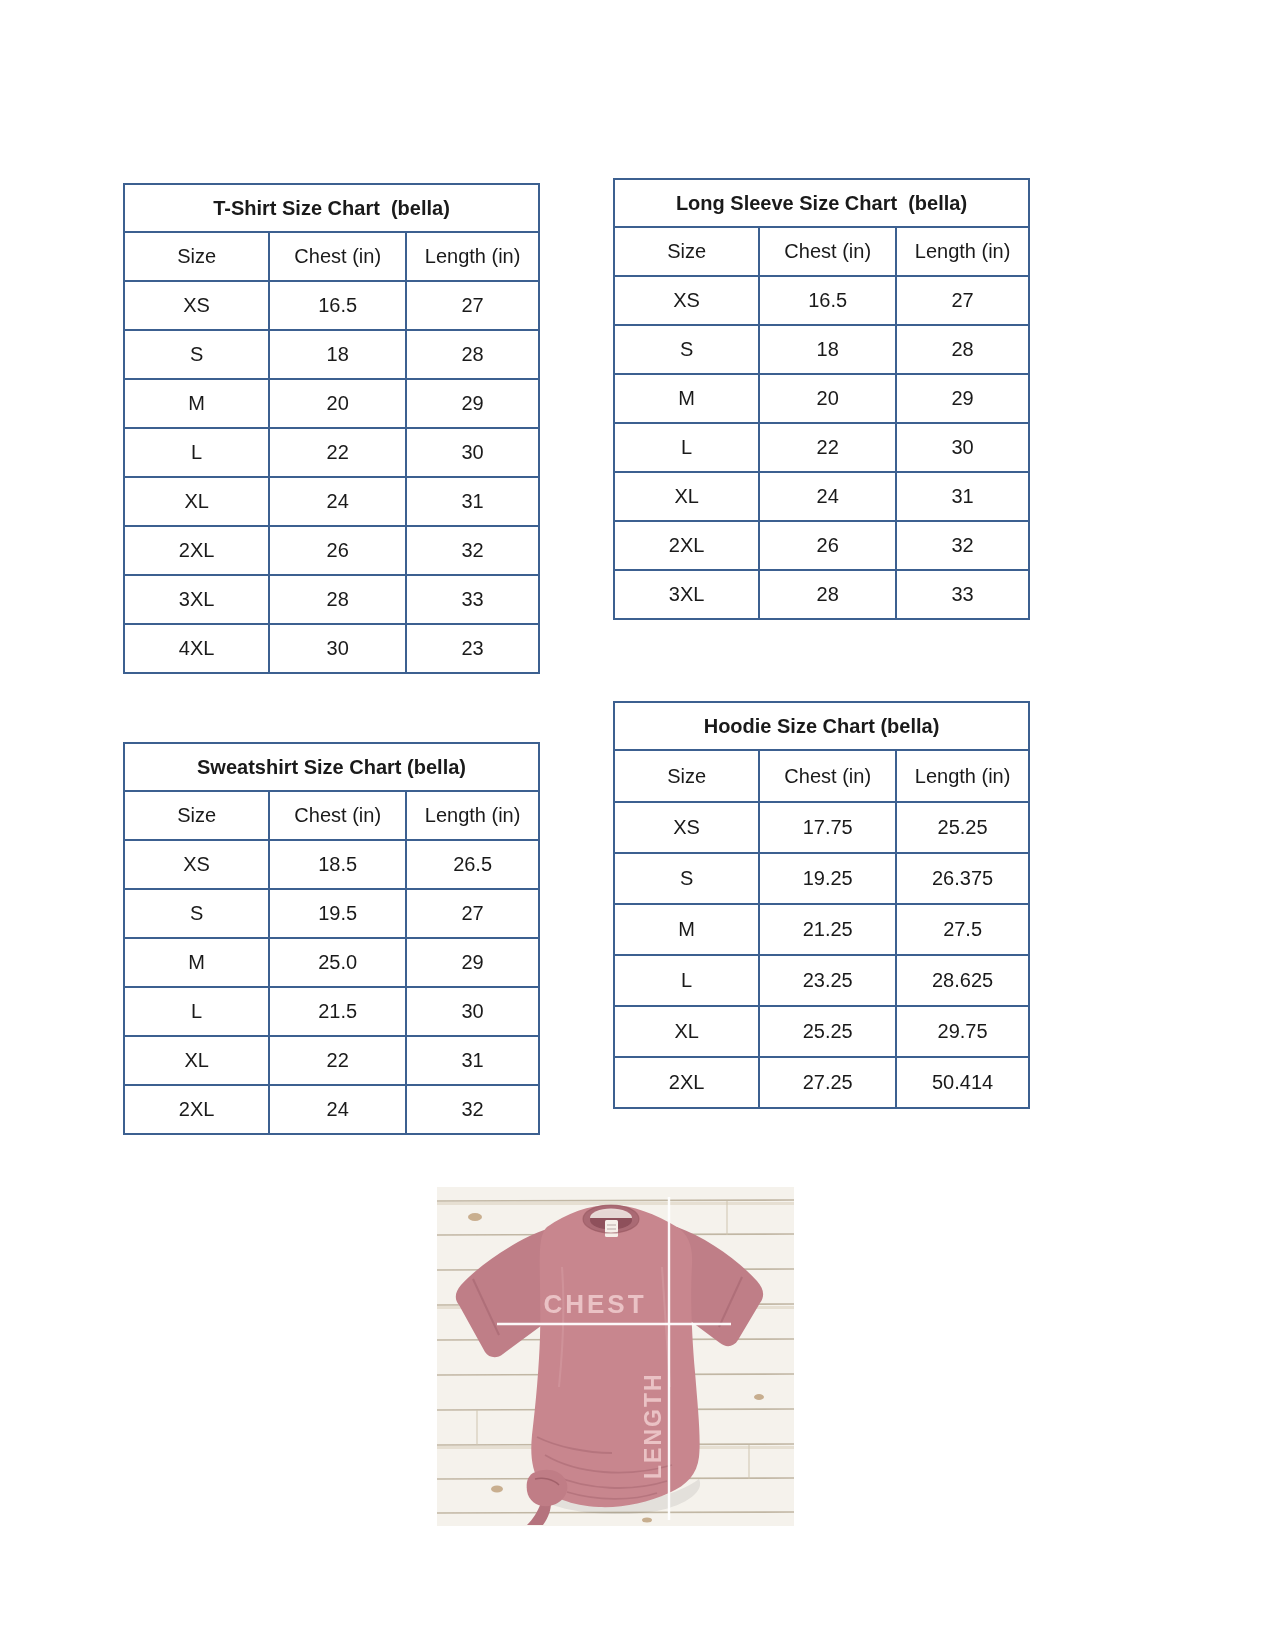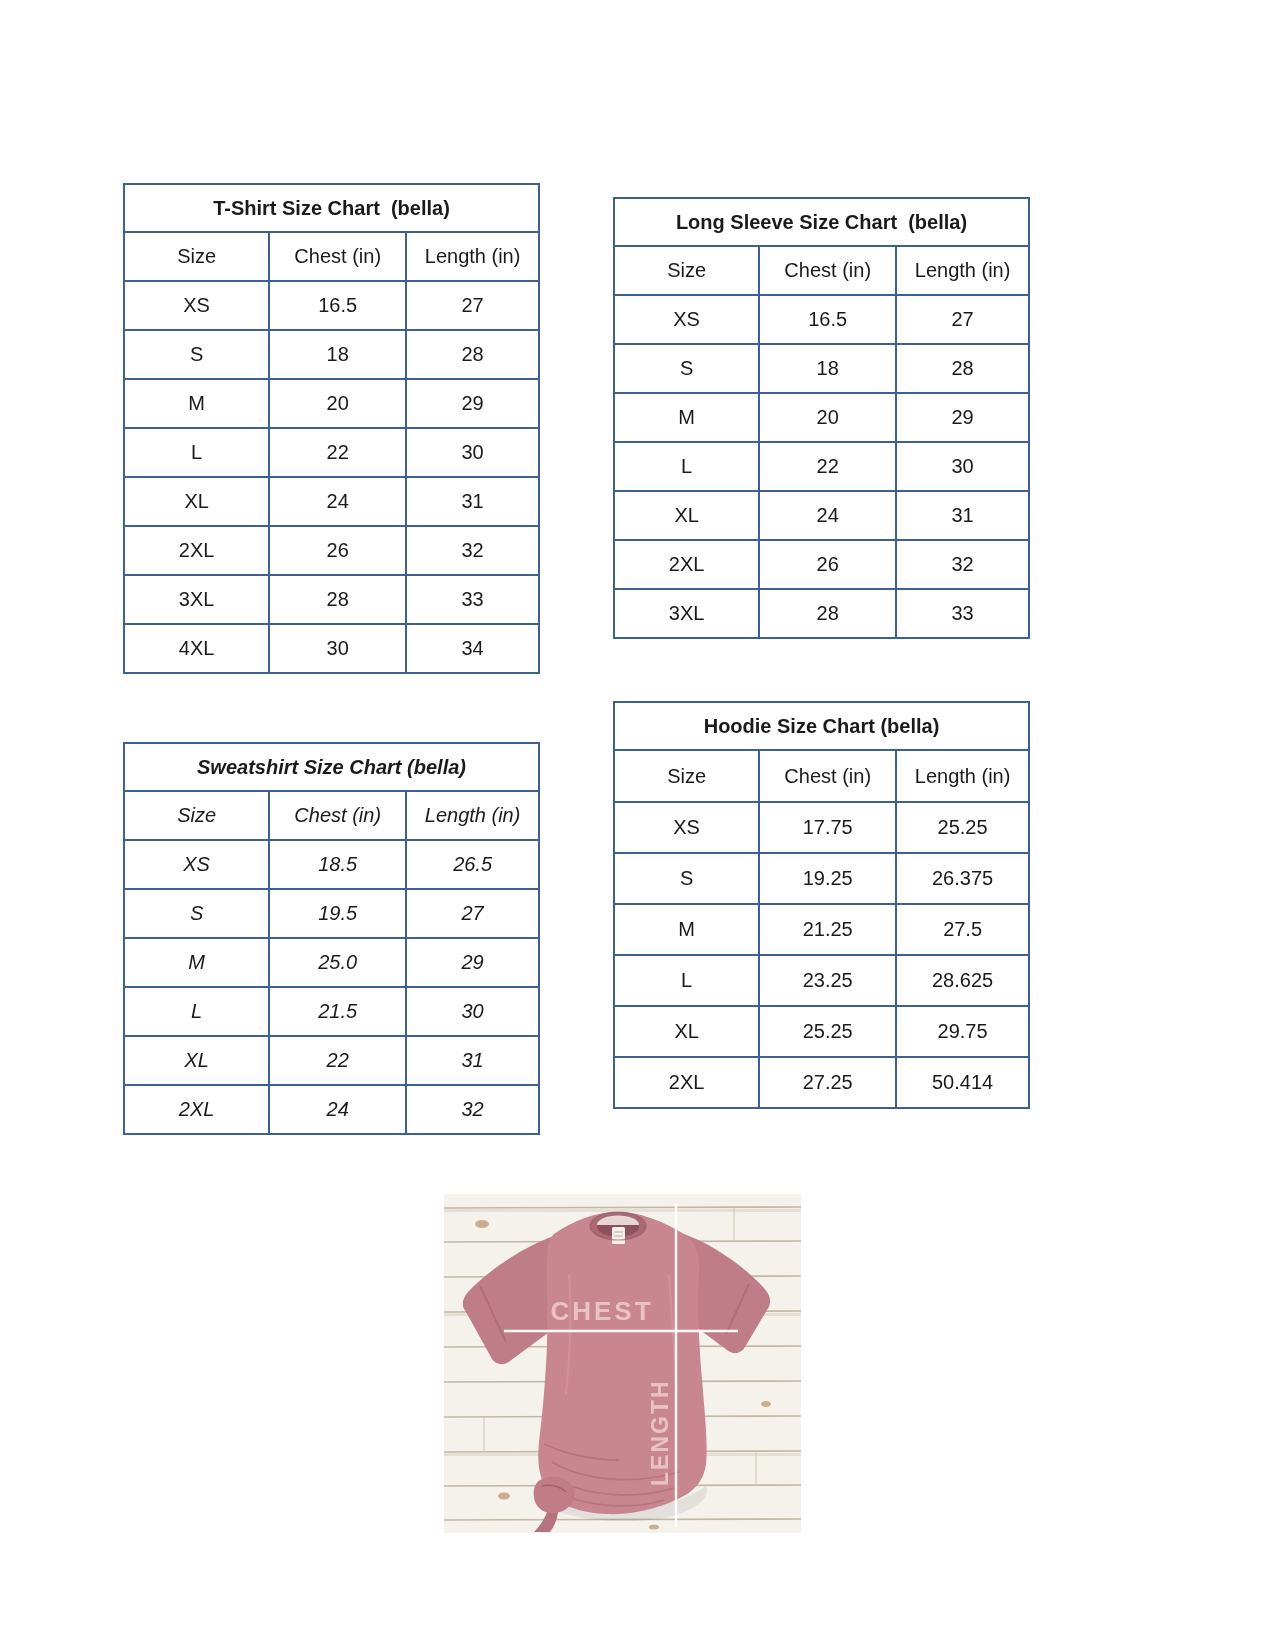--- a/index.html
+++ b/index.html
@@ -31,21 +31,21 @@
     font-size:20px;
   }
   td.head-cell{height:47px;}
   td.data-cell{height:47px;}
   .size-table.tall td.head-cell{height:50px;}
   .size-table.tall td.data-cell{height:49px;}
   figure.mockup{
     position:absolute;
     left:436px;top:1186px;
     width:388px;height:339px;
-    margin:8px;
+    margin:1px;
   }
   figure.mockup svg{display:block;}
   .chest-label, .length-label{
     font-family:"Liberation Sans", sans-serif;
     font-weight:bold;
     fill:#ecc6c8;
   }
 </style>
 </head>
 <body>
@@ -99,27 +99,27 @@
             <td class="data-cell">32</td>
           </tr>
           <tr>
             <td class="data-cell">3XL</td>
             <td class="data-cell">28</td>
             <td class="data-cell">33</td>
           </tr>
           <tr>
             <td class="data-cell">4XL</td>
             <td class="data-cell">30</td>
-            <td class="data-cell">34</td>
+            <td class="data-cell">23</td>
           </tr>
         </tbody>
       </table>
     </section>
 
-  <section class="size-table" style="left:613px;top:197px;">
+  <section class="size-table" style="left:613px;top:178px;">
       <table class="size-chart">
         <colgroup>
           <col style="width: 35%;">
           <col style="width: 33%;">
           <col style="width: 32%;">
         </colgroup>
         <tbody>
           <tr>
             <td colspan="3" class="title-cell">Long Sleeve Size Chart  (bella)</td>
           </tr>
@@ -160,21 +160,21 @@
           </tr>
           <tr>
             <td class="data-cell">3XL</td>
             <td class="data-cell">28</td>
             <td class="data-cell">33</td>
           </tr>
         </tbody>
       </table>
     </section>
 
-  <section class="size-table" style="left:123px;top:742px;font-style:italic;">
+  <section class="size-table" style="left:123px;top:742px;">
       <table class="size-chart">
         <colgroup>
           <col style="width: 35%;">
           <col style="width: 33%;">
           <col style="width: 32%;">
         </colgroup>
         <tbody>
           <tr>
             <td colspan="3" class="title-cell">Sweatshirt Size Chart (bella)</td>
           </tr>

